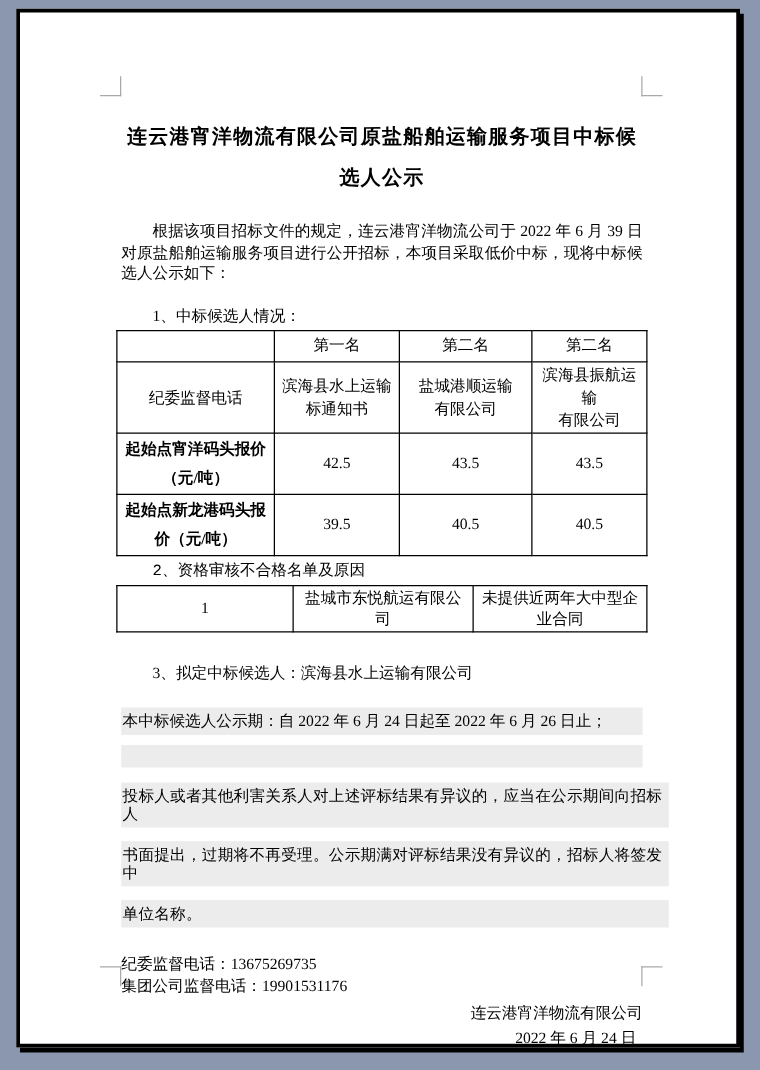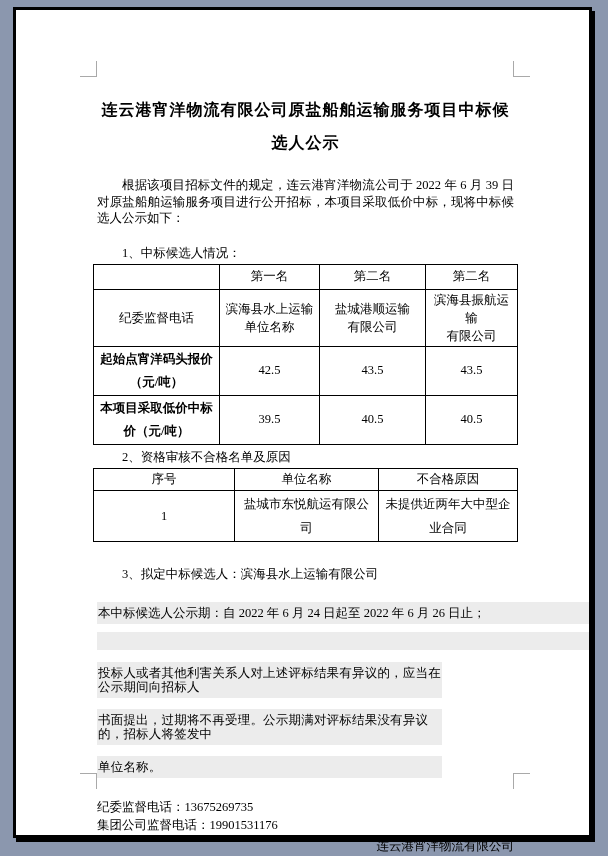--- a/index.html
+++ b/index.html
@@ -31,21 +31,21 @@
     font-size:16px; font-weight:bold; line-height:33px;
     text-align:center; letter-spacing:1px;
     max-width:412px; margin:18px auto;
   }
   .intro {
     margin-top:3px;
     font-size:12.5px; line-height:16.5px;
     text-align:justify; text-indent:25px;
   }
   .heading { font-size:12.5px; line-height:16px; padding-left:25px; margin-top:18px; }
-  .heading.mt2 { margin-top:4px; }
+  .heading.mt2 { margin-top:4px;font-family:Liberation Mono, monospace; }
   .heading.mt3 { margin-top:24px; }
 
   table {
     width:424px; margin-left:-4px; margin-top:3px;
     border-collapse:collapse; table-layout:fixed;
     font-size:12.5px;
   }
   td {
     border:1px solid #000;
     text-align:center; vertical-align:middle;
@@ -56,37 +56,37 @@
   #table1 tbody tr:nth-child(2) { height:52px; }
   #table1 tbody tr:nth-child(2) td { line-height:18px; }
   #table1 tbody tr:nth-child(3) { height:45px; }
   #table1 tbody tr:nth-child(4) { height:46px; }
   #table1 tbody tr:nth-child(n+3) td:first-child { line-height:23px;font-weight:bold; }
   #table2 tbody tr:nth-child(1) { height:22px; }
   #table2 tbody tr:nth-child(2) { height:48px; }
   #table2 tbody tr:nth-child(2) td { line-height:24px; }
 
   .hl-bar {
-    margin-top:20px; width:492px;
+    margin-top:20px; width:417px;
     background:#ececec;
     font-size:12.5px; line-height:14px;
     padding:4px 0 4px 1px;
   }
   .hl-bar.empty { margin-top:8px; height:18px; padding:0; }
   .obj-line {
-    width:345px; background:#ececec;
+    width:438px; background:#ececec;
     font-size:12.5px; line-height:14px;
     padding:4px 0 4px 1px;
     margin-bottom:11px;
     letter-spacing:0.2px;
   }
   .objection { margin-top:12px; }
   .contacts { margin-top:20px; font-size:12.5px; line-height:18px; }
   .signature { margin-top:2px; text-align:right; font-size:12.5px; line-height:20px; }
-  .signature .date-line { padding-right:5px;text-align:center; }
+  .signature .date-line { padding-right:5px; }
 </style>
 </head>
 <body>
 
 <div class="paper">
   <div class="crop tl"></div>
   <div class="crop tr"></div>
   <div class="crop bl"></div>
   <div class="crop br"></div>
 
@@ -107,57 +107,52 @@
       <tbody>
           <tr>
             <td></td>
             <td>第一名</td>
             <td>第二名</td>
             <td>第二名</td>
           </tr>
           <tr>
             <td>纪委监督电话</td>
             <td>滨海县水上运输
-单位名称</td>
+标通知书</td>
             <td>盐城港顺运输
 有限公司</td>
             <td>滨海县振航运输
 有限公司</td>
           </tr>
           <tr>
             <td>起始点宵洋码头报价
 （元/吨）</td>
             <td>42.5</td>
             <td>43.5</td>
             <td>43.5</td>
           </tr>
           <tr>
-            <td>本项目采取低价中标
+            <td>起始点新龙港码头报
 价（元/吨）</td>
             <td>39.5</td>
             <td>40.5</td>
             <td>40.5</td>
           </tr>
         </tbody>
     </table>
 
     <p class="heading mt2">2、资格审核不合格名单及原因</p>
 
     <table id="table2">
       <colgroup>
         <col style="width:141px">
           <col style="width:144px">
           <col style="width:139px">
       </colgroup>
       <tbody>
-          <tr>
-            <td>序号</td>
-            <td>单位名称</td>
-            <td>不合格原因</td>
-          </tr>
           <tr>
             <td>1</td>
             <td>盐城市东悦航运有限公
 司</td>
             <td>未提供近两年大中型企
 业合同</td>
           </tr>
         </tbody>
     </table>
 

